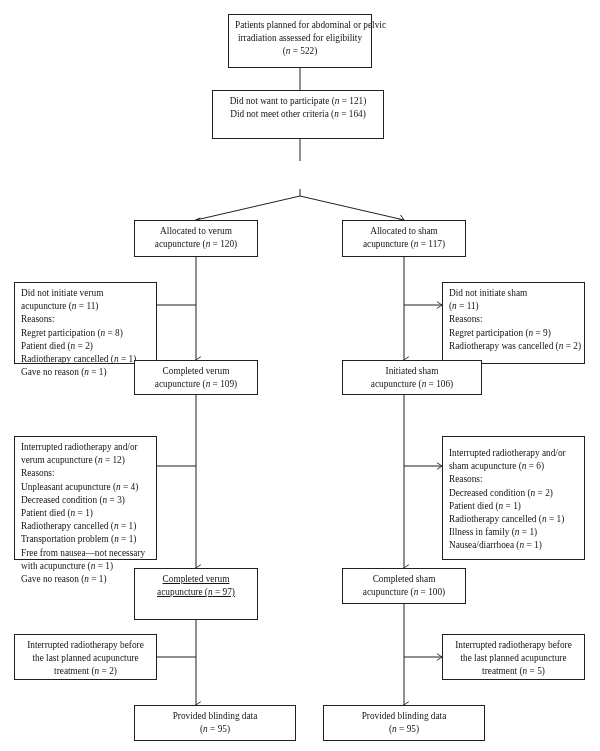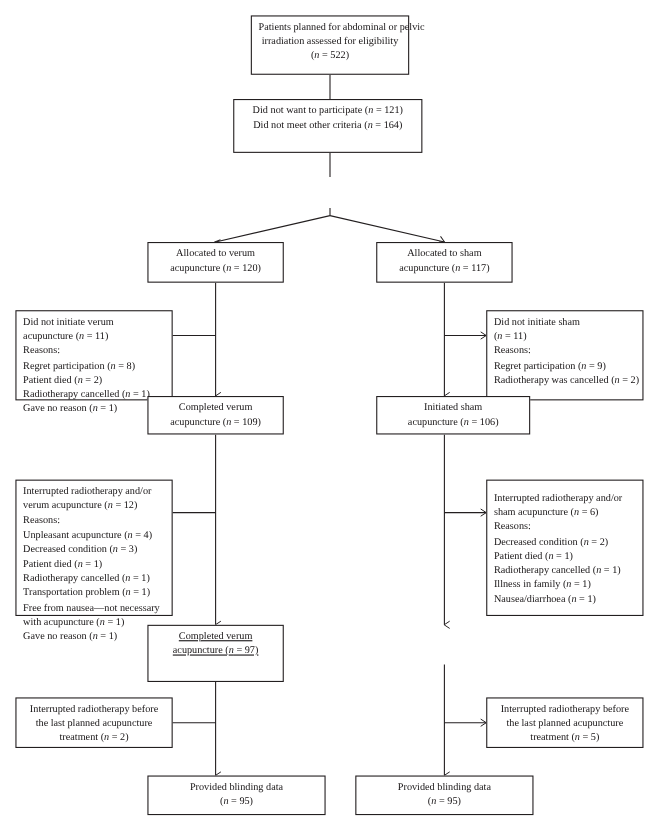--- a/index.html
+++ b/index.html
@@ -184,20 +184,24 @@
     <span class="ln">Radiotherapy cancelled (<i class="v">n</i> = 1)</span>
     <span class="ln">Illness in family (<i class="v">n</i> = 1)</span>
     <span class="ln">Nausea/diarrhoea (<i class="v">n</i> = 1)</span>
   </div>
 
   <div class="box center" style="left:134px; top:568px; width:124px; height:52px;text-decoration:underline;">
     <span class="ln">Completed verum</span>
     <span class="ln">acupuncture (<i class="v">n</i> = 97)</span>
   </div>
 
+  <div class="box center" style="left:342px; top:568px; width:124px; height:36px;">
+    <span class="ln">Completed sham</span>
+    <span class="ln">acupuncture (<i class="v">n</i> = 100)</span>
+  </div>
 
   <div class="box center" style="left:14px; top:634px; width:143px; height:46px;">
     <span class="ln">Interrupted radiotherapy before</span>
     <span class="ln">the last planned acupuncture</span>
     <span class="ln">treatment (<i class="v">n</i> = 2)</span>
   </div>
 
   <div class="box center" style="left:442px; top:634px; width:143px; height:46px;">
     <span class="ln">Interrupted radiotherapy before</span>
     <span class="ln">the last planned acupuncture</span>

